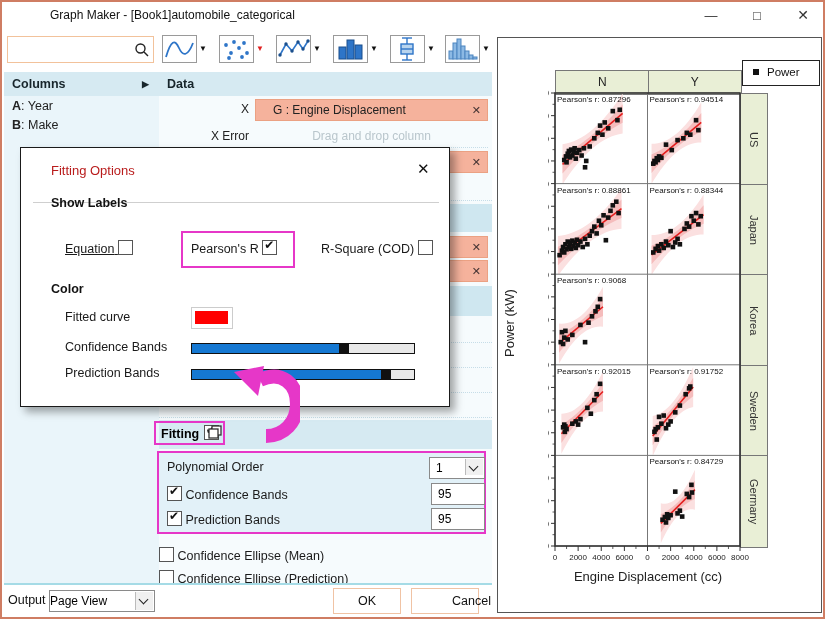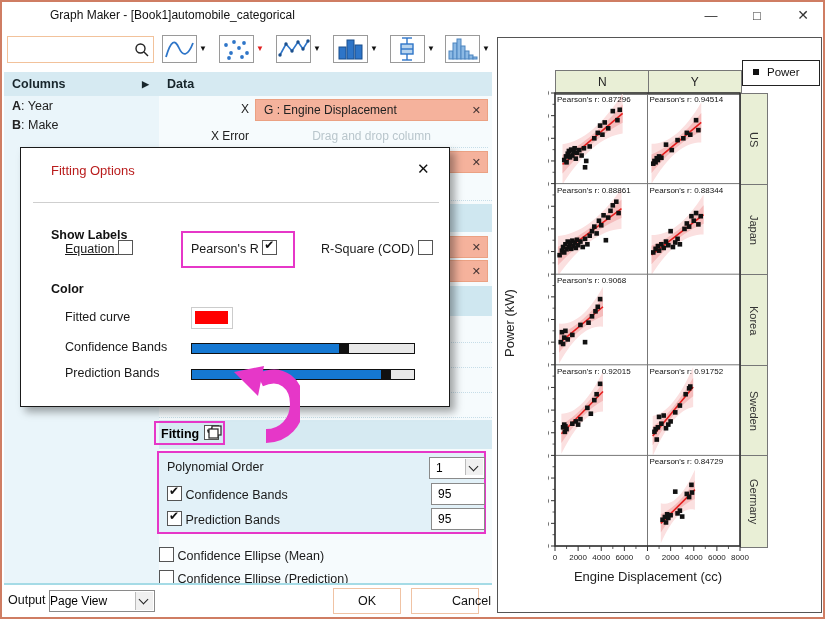--- a/index.html
+++ b/index.html
@@ -18,21 +18,21 @@
   .tarrow.red{color:#e02020;}
   
   .hdr{background:#d6eaf2;font-weight:bold;font-size:12.5px;color:#17252b;line-height:24px;}
   #col-header{left:2px;top:70px;width:155px;height:24px;padding-left:8px;}
   #data-header{left:157px;top:70px;width:333px;height:24px;padding-left:8px;}
   #col-body{left:2px;top:94px;width:155px;height:489px;background:#eaf5fa;font-size:12.5px;color:#222;}
   #data-body{left:157px;top:94px;width:333px;height:489px;background:#f6fbfd;}
   .col-item{padding:3px 0 2px 8px;}
   .col-key{font-weight:bold;}
   .drow-label{font-size:12px;color:#222;text-align:right;}
-  .chip{background:#f5b29c;border:1px solid #eba183;font-size:12px;color:#222;line-height:20px;padding-left:8px;white-space:nowrap;}
+  .chip{background:#f5b29c;border:1px solid #eba183;font-size:12px;color:#222;line-height:20px;padding-left:17px;white-space:nowrap;}
   .chip .x{position:absolute;right:6px;top:0;font-size:11px;color:#433;}
   .placeholder{font-size:12px;color:#b9c6cc;text-align:center;line-height:22px;}
   .dotline{border-bottom:1px dotted #c6dde8;}
   .blueband{background:#cfe7f0;}
   
   #fitting-row{left:157px;top:418px;width:333px;height:29px;background:#d6eaf2;}
   .mgbox{border:2px solid #e637c8;}
   .cb{display:inline-block;width:13px;height:13px;border:1px solid #555;background:#fff;vertical-align:-2px;position:relative;}
   .cb.checked::after{content:"\2714";position:absolute;left:1px;top:-3px;font-size:12px;color:#111;}
   #fit-group{left:155px;top:449px;width:329px;height:83px;background:#e2f1f8;}
@@ -598,21 +598,21 @@
           <text x="192" y="473" font-size="8" fill="#222" text-anchor="middle">8000</text>
         </svg></div>
     <div id="xaxis-title">Engine Displacement (cc)</div>
     <div id="yaxis-title">Power (kW)</div>
   </div>
 
   <div id="dialog" class="abs">
     <span class="abs dtitle">Fitting Options</span>
     <span class="abs dclose">✕</span>
     <hr>
-    <span class="abs dbold" style="left:30px;top:80px;">Show Labels</span>
+    <span class="abs dbold" style="left:30px;top:48px;">Show Labels</span>
     <span class="abs dlabel" style="left:44px;top:92px;text-decoration:underline;"><span>Equation</span> <span class="cb"></span></span>
     <div class="hl-pearson"></div>
     <span class="abs dlabel" style="left:170px;top:92px;"><span>Pearson's R</span> <span class="cb checked"></span></span>
     <span class="abs dlabel" style="left:300px;top:92px;"><span>R-Square (COD)</span> <span class="cb"></span></span>
     <span class="abs dbold" style="left:30px;top:134px;">Color</span>
     <div class="abs" style="left:0;top:162px;width:430px;height:20px;">
       <span class="abs dlabel" style="left:44px;top:0;">Fitted curve</span>
       <div id="swatch-frame">
           <div id="swatch"></div>
         </div>

